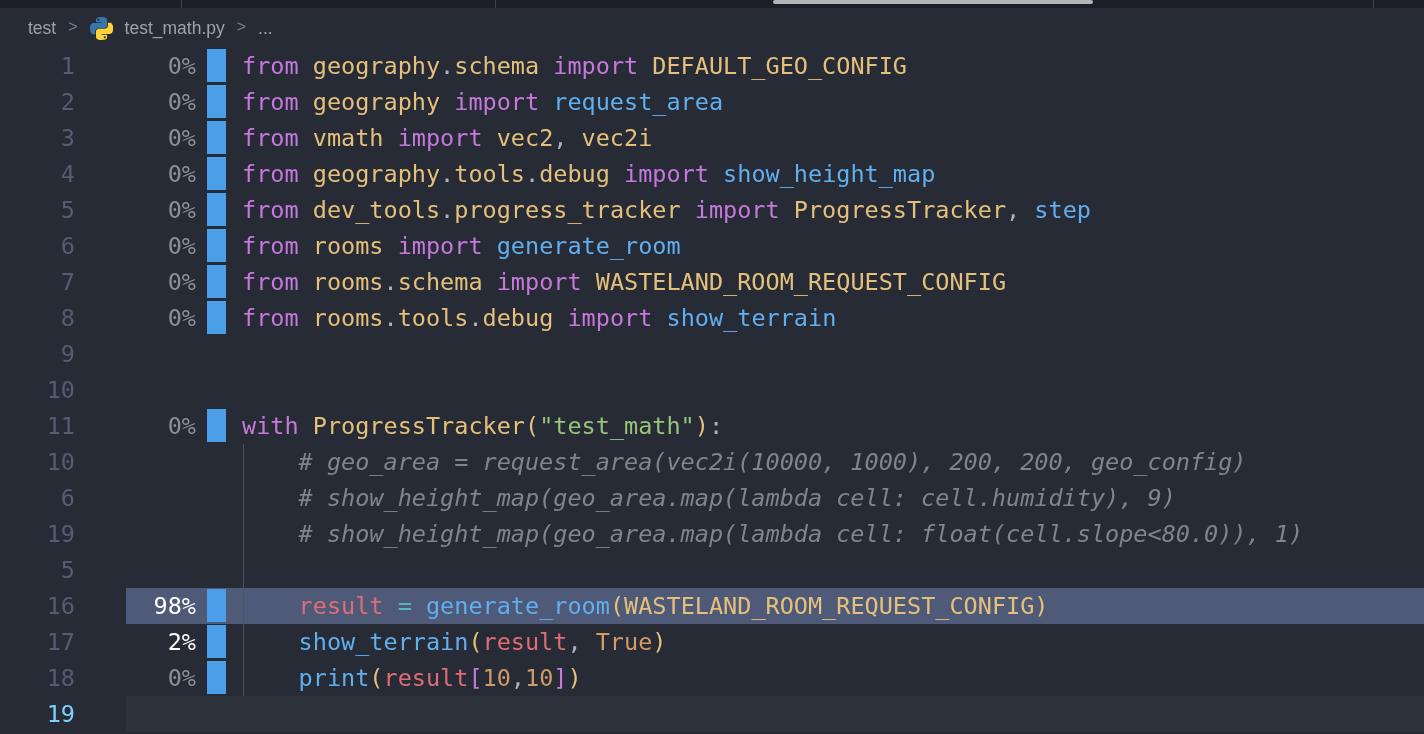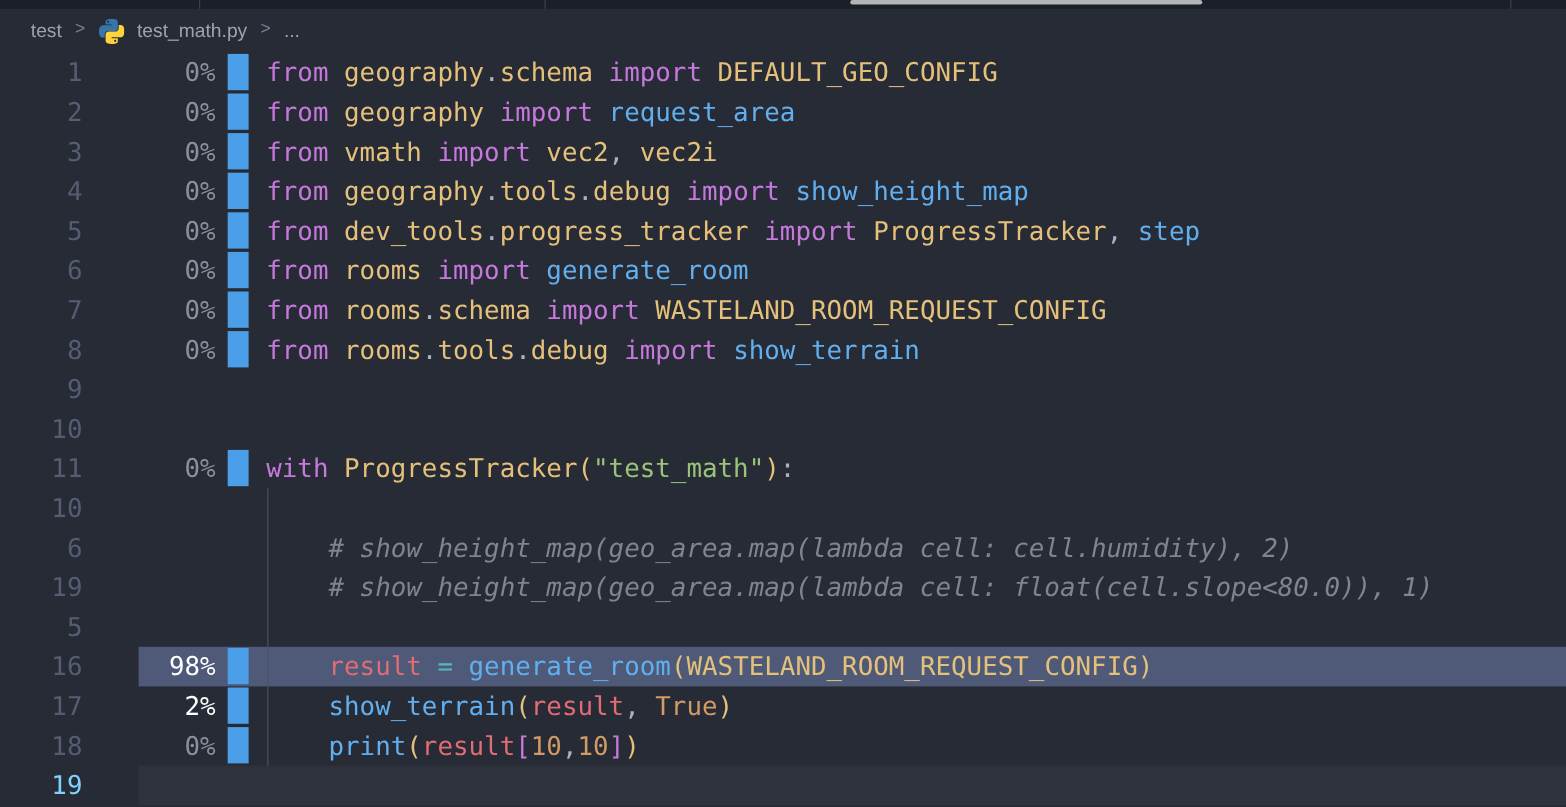--- a/index.html
+++ b/index.html
@@ -73,22 +73,22 @@
         <div class="line"><div class="ln">2</div><div class="pct">0%</div><div class="mk"></div><div class="code"><span class="tk-kw" style="color: rgb(198, 120, 221);">from </span><span class="tk-mod" style="color: rgb(229, 192, 123);">geography</span><span class="tk-kw" style="color: rgb(198, 120, 221);"> import </span><span class="tk-fn" style="color: rgb(97, 175, 239);">request_area</span></div></div>
         <div class="line"><div class="ln">3</div><div class="pct">0%</div><div class="mk"></div><div class="code"><span class="tk-kw" style="color: rgb(198, 120, 221);">from </span><span class="tk-mod" style="color: rgb(229, 192, 123);">vmath</span><span class="tk-kw" style="color: rgb(198, 120, 221);"> import </span><span class="tk-mod" style="color: rgb(229, 192, 123);">vec2</span><span class="tk-pu" style="color: rgb(171, 178, 191);">, </span><span class="tk-mod" style="color: rgb(229, 192, 123);">vec2i</span></div></div>
         <div class="line"><div class="ln">4</div><div class="pct">0%</div><div class="mk"></div><div class="code"><span class="tk-kw" style="color: rgb(198, 120, 221);">from </span><span class="tk-mod" style="color: rgb(229, 192, 123);">geography</span><span class="tk-pu" style="color: rgb(171, 178, 191);">.</span><span class="tk-mod" style="color: rgb(229, 192, 123);">tools</span><span class="tk-pu" style="color: rgb(171, 178, 191);">.</span><span class="tk-mod" style="color: rgb(229, 192, 123);">debug</span><span class="tk-kw" style="color: rgb(198, 120, 221);"> import </span><span class="tk-fn" style="color: rgb(97, 175, 239);">show_height_map</span></div></div>
         <div class="line"><div class="ln">5</div><div class="pct">0%</div><div class="mk"></div><div class="code"><span class="tk-kw" style="color: rgb(198, 120, 221);">from </span><span class="tk-mod" style="color: rgb(229, 192, 123);">dev_tools</span><span class="tk-pu" style="color: rgb(171, 178, 191);">.</span><span class="tk-mod" style="color: rgb(229, 192, 123);">progress_tracker</span><span class="tk-kw" style="color: rgb(198, 120, 221);"> import </span><span class="tk-mod" style="color: rgb(229, 192, 123);">ProgressTracker</span><span class="tk-pu" style="color: rgb(171, 178, 191);">, </span><span class="tk-fn" style="color: rgb(97, 175, 239);">step</span></div></div>
         <div class="line"><div class="ln">6</div><div class="pct">0%</div><div class="mk"></div><div class="code"><span class="tk-kw" style="color: rgb(198, 120, 221);">from </span><span class="tk-mod" style="color: rgb(229, 192, 123);">rooms</span><span class="tk-kw" style="color: rgb(198, 120, 221);"> import </span><span class="tk-fn" style="color: rgb(97, 175, 239);">generate_room</span></div></div>
         <div class="line"><div class="ln">7</div><div class="pct">0%</div><div class="mk"></div><div class="code"><span class="tk-kw" style="color: rgb(198, 120, 221);">from </span><span class="tk-mod" style="color: rgb(229, 192, 123);">rooms</span><span class="tk-pu" style="color: rgb(171, 178, 191);">.</span><span class="tk-mod" style="color: rgb(229, 192, 123);">schema</span><span class="tk-kw" style="color: rgb(198, 120, 221);"> import </span><span class="tk-mod" style="color: rgb(229, 192, 123);">WASTELAND_ROOM_REQUEST_CONFIG</span></div></div>
         <div class="line"><div class="ln">8</div><div class="pct">0%</div><div class="mk"></div><div class="code"><span class="tk-kw" style="color: rgb(198, 120, 221);">from </span><span class="tk-mod" style="color: rgb(229, 192, 123);">rooms</span><span class="tk-pu" style="color: rgb(171, 178, 191);">.</span><span class="tk-mod" style="color: rgb(229, 192, 123);">tools</span><span class="tk-pu" style="color: rgb(171, 178, 191);">.</span><span class="tk-mod" style="color: rgb(229, 192, 123);">debug</span><span class="tk-kw" style="color: rgb(198, 120, 221);"> import </span><span class="tk-fn" style="color: rgb(97, 175, 239);">show_terrain</span></div></div>
         <div class="line"><div class="ln">9</div><div class="pct"></div><div class="mk off"></div><div class="code"></div></div>
         <div class="line"><div class="ln">10</div><div class="pct"></div><div class="mk off"></div><div class="code"></div></div>
         <div class="line"><div class="ln">11</div><div class="pct">0%</div><div class="mk"></div><div class="code"><span class="tk-kw" style="color: rgb(198, 120, 221);">with </span><span class="tk-mod" style="color: rgb(229, 192, 123);">ProgressTracker</span><span class="tk-b1" style="color: rgb(229, 192, 123);">(</span><span class="tk-st" style="color: rgb(152, 195, 121);">"test_math"</span><span class="tk-b1" style="color: rgb(229, 192, 123);">)</span><span class="tk-pu" style="color: rgb(171, 178, 191);">:</span></div></div>
-        <div class="line"><div class="ln">10</div><div class="pct"></div><div class="mk off"></div></div>
-        <div class="line"><div class="ln">6</div><div class="pct"></div><div class="mk off"></div><div class="code"><span class="tk-co" style="color: rgb(127, 132, 142);">    # show_height_map(geo_area.map(lambda cell: cell.humidity), 2)</span></div></div>
+        <div class="line"><div class="ln">10</div><div class="pct"></div><div class="mk off"></div><div class="code"><span class="tk-co" style="color: rgb(127, 132, 142);">    # geo_area = request_area(vec2i(10000, 1000), 200, 200, geo_config)</span></div></div>
+        <div class="line"><div class="ln">6</div><div class="pct"></div><div class="mk off"></div><div class="code"><span class="tk-co" style="color: rgb(127, 132, 142);">    # show_height_map(geo_area.map(lambda cell: cell.humidity), 9)</span></div></div>
         <div class="line"><div class="ln">19</div><div class="pct"></div><div class="mk off"></div><div class="code"><span class="tk-co" style="color: rgb(127, 132, 142);">    # show_height_map(geo_area.map(lambda cell: float(cell.slope&lt;80.0)), 1)</span></div></div>
         <div class="line"><div class="ln">5</div><div class="pct"></div><div class="mk off"></div><div class="code"></div></div>
         <div class="line"><div class="hl"></div><div class="ln">16</div><div class="pct hot">98%</div><div class="mk"></div><div class="code"><span class="tk-pu" style="color: rgb(171, 178, 191);">    </span><span class="tk-vr" style="color: rgb(224, 108, 117);">result</span><span class="tk-pu" style="color: rgb(171, 178, 191);"> </span><span class="tk-op" style="color: rgb(86, 182, 194);">=</span><span class="tk-pu" style="color: rgb(171, 178, 191);"> </span><span class="tk-fn" style="color: rgb(97, 175, 239);">generate_room</span><span class="tk-b1" style="color: rgb(229, 192, 123);">(</span><span class="tk-mod" style="color: rgb(229, 192, 123);">WASTELAND_ROOM_REQUEST_CONFIG</span><span class="tk-b1" style="color: rgb(229, 192, 123);">)</span></div></div>
         <div class="line"><div class="ln">17</div><div class="pct hot">2%</div><div class="mk"></div><div class="code"><span class="tk-pu" style="color: rgb(171, 178, 191);">    </span><span class="tk-fn" style="color: rgb(97, 175, 239);">show_terrain</span><span class="tk-b1" style="color: rgb(229, 192, 123);">(</span><span class="tk-vr" style="color: rgb(224, 108, 117);">result</span><span class="tk-pu" style="color: rgb(171, 178, 191);">, </span><span class="tk-nu" style="color: rgb(209, 154, 102);">True</span><span class="tk-b1" style="color: rgb(229, 192, 123);">)</span></div></div>
         <div class="line"><div class="ln">18</div><div class="pct">0%</div><div class="mk"></div><div class="code"><span class="tk-pu" style="color: rgb(171, 178, 191);">    </span><span class="tk-fn" style="color: rgb(97, 175, 239);">print</span><span class="tk-b1" style="color: rgb(229, 192, 123);">(</span><span class="tk-vr" style="color: rgb(224, 108, 117);">result</span><span class="tk-b2" style="color: rgb(198, 120, 221);">[</span><span class="tk-nu" style="color: rgb(209, 154, 102);">10</span><span class="tk-pu" style="color: rgb(171, 178, 191);">,</span><span class="tk-nu" style="color: rgb(209, 154, 102);">10</span><span class="tk-b2" style="color: rgb(198, 120, 221);">]</span><span class="tk-b1" style="color: rgb(229, 192, 123);">)</span></div></div>
         <div class="line"><div class="hl subtle"></div><div class="ln active">19</div><div class="pct"></div><div class="mk off"></div><div class="code"></div></div>
       </div>
     <div class="indent-guide"></div>
   </div>
 

